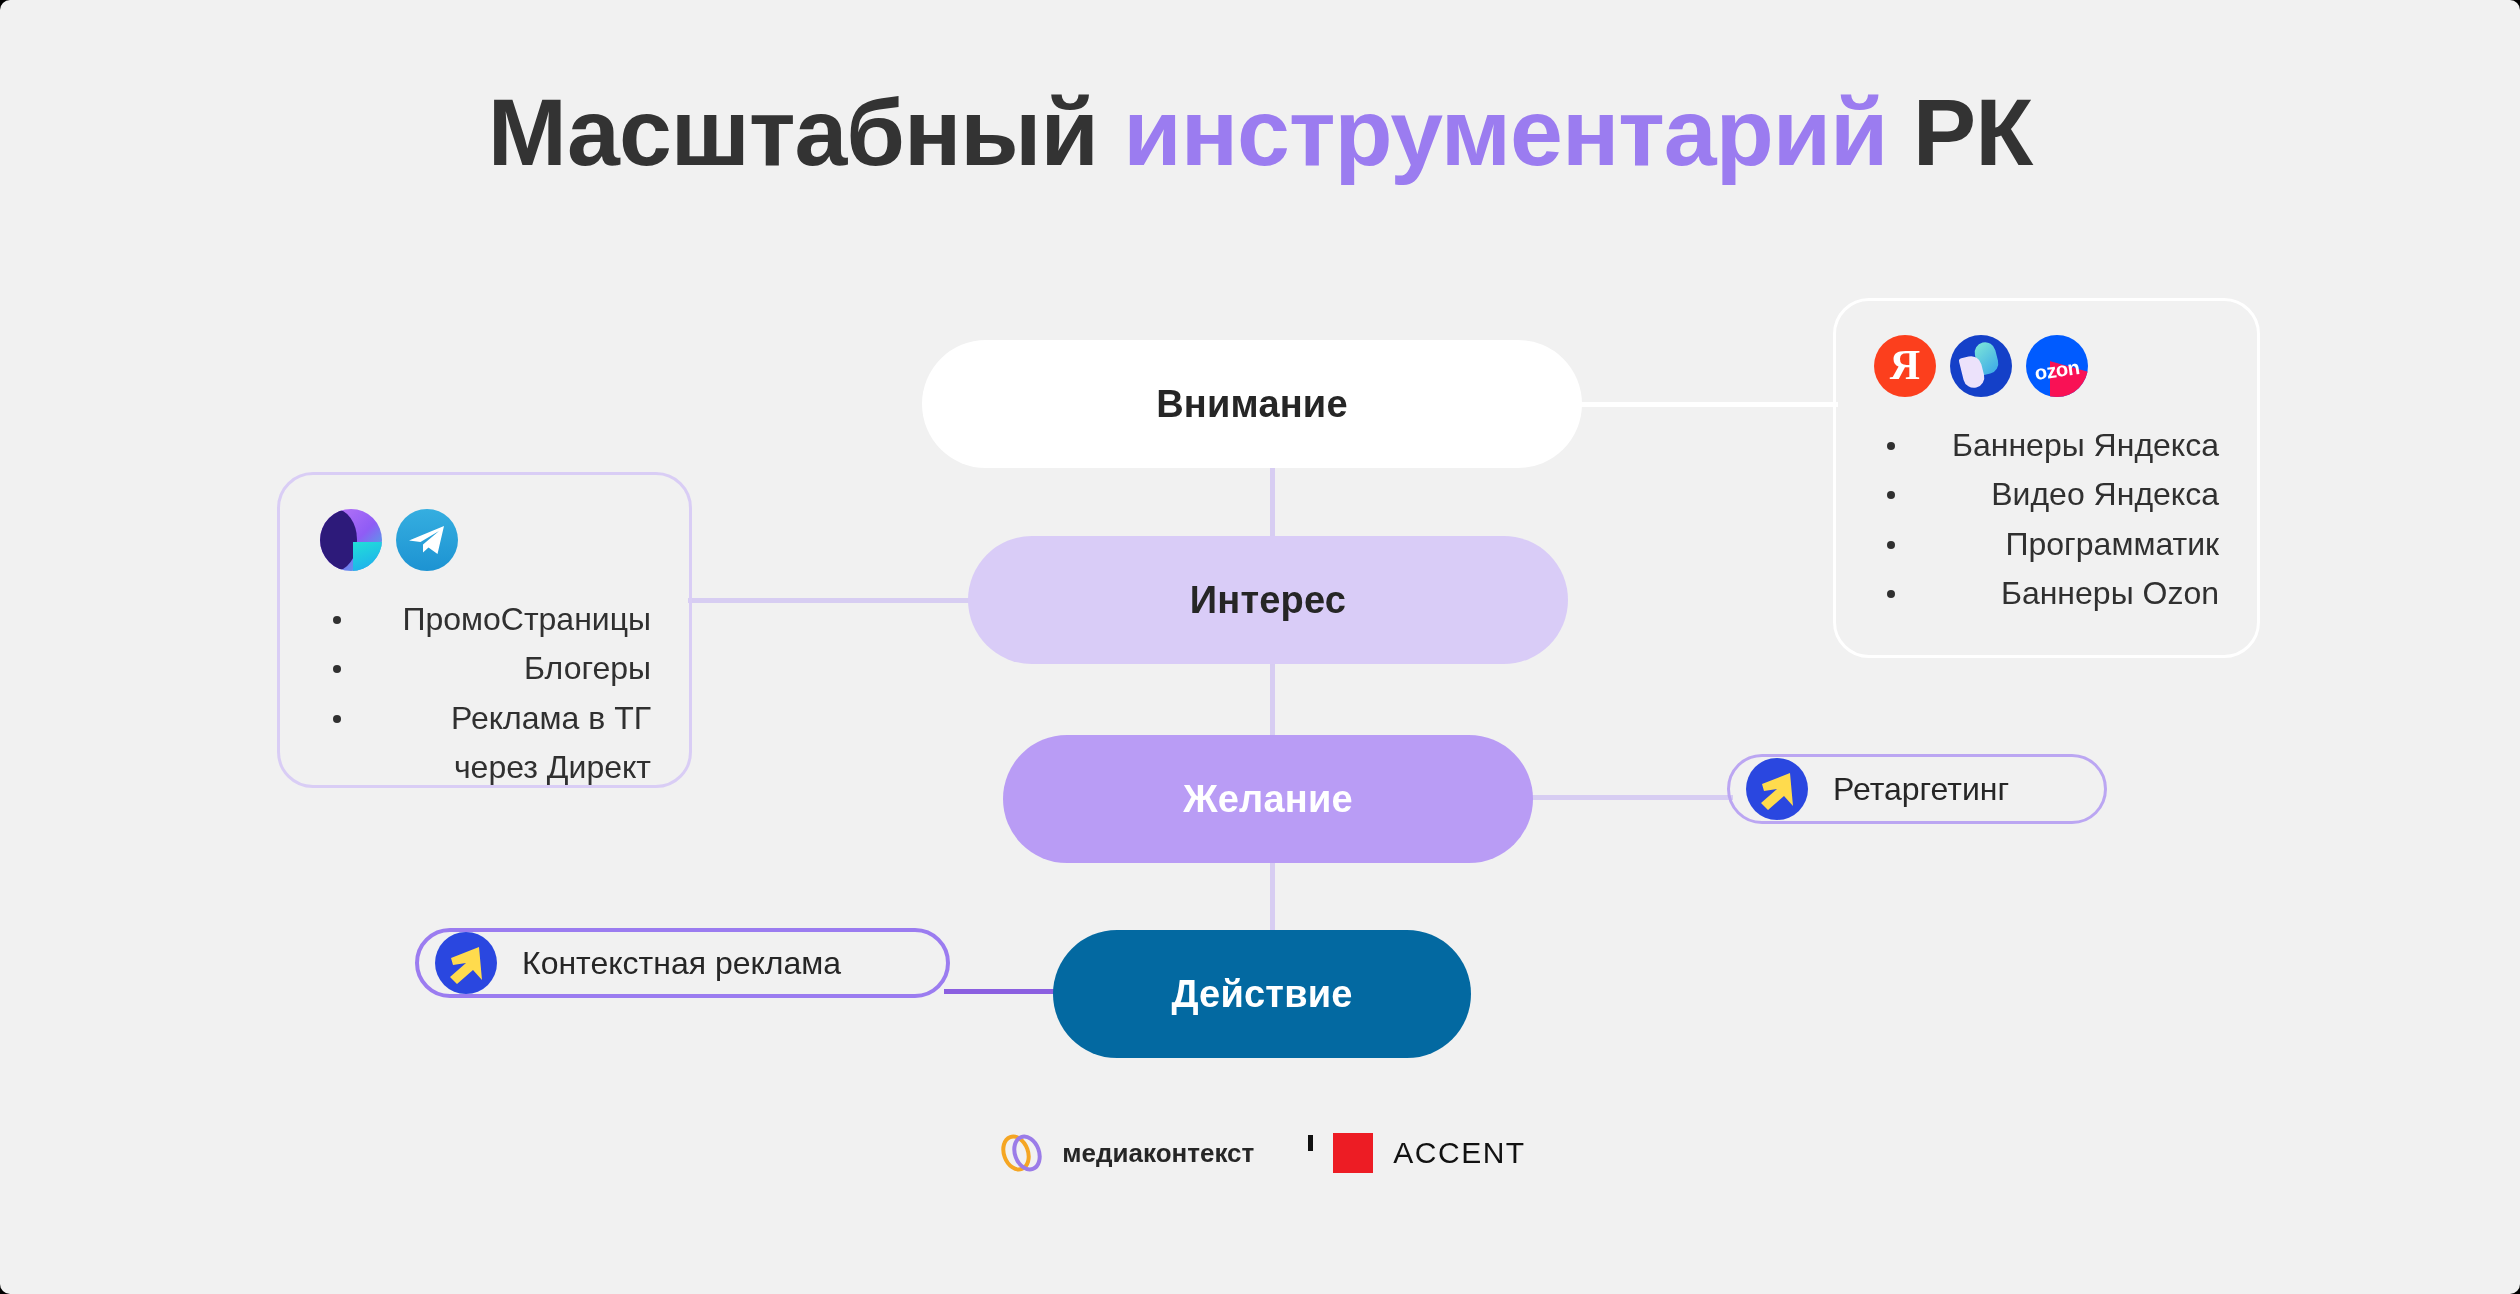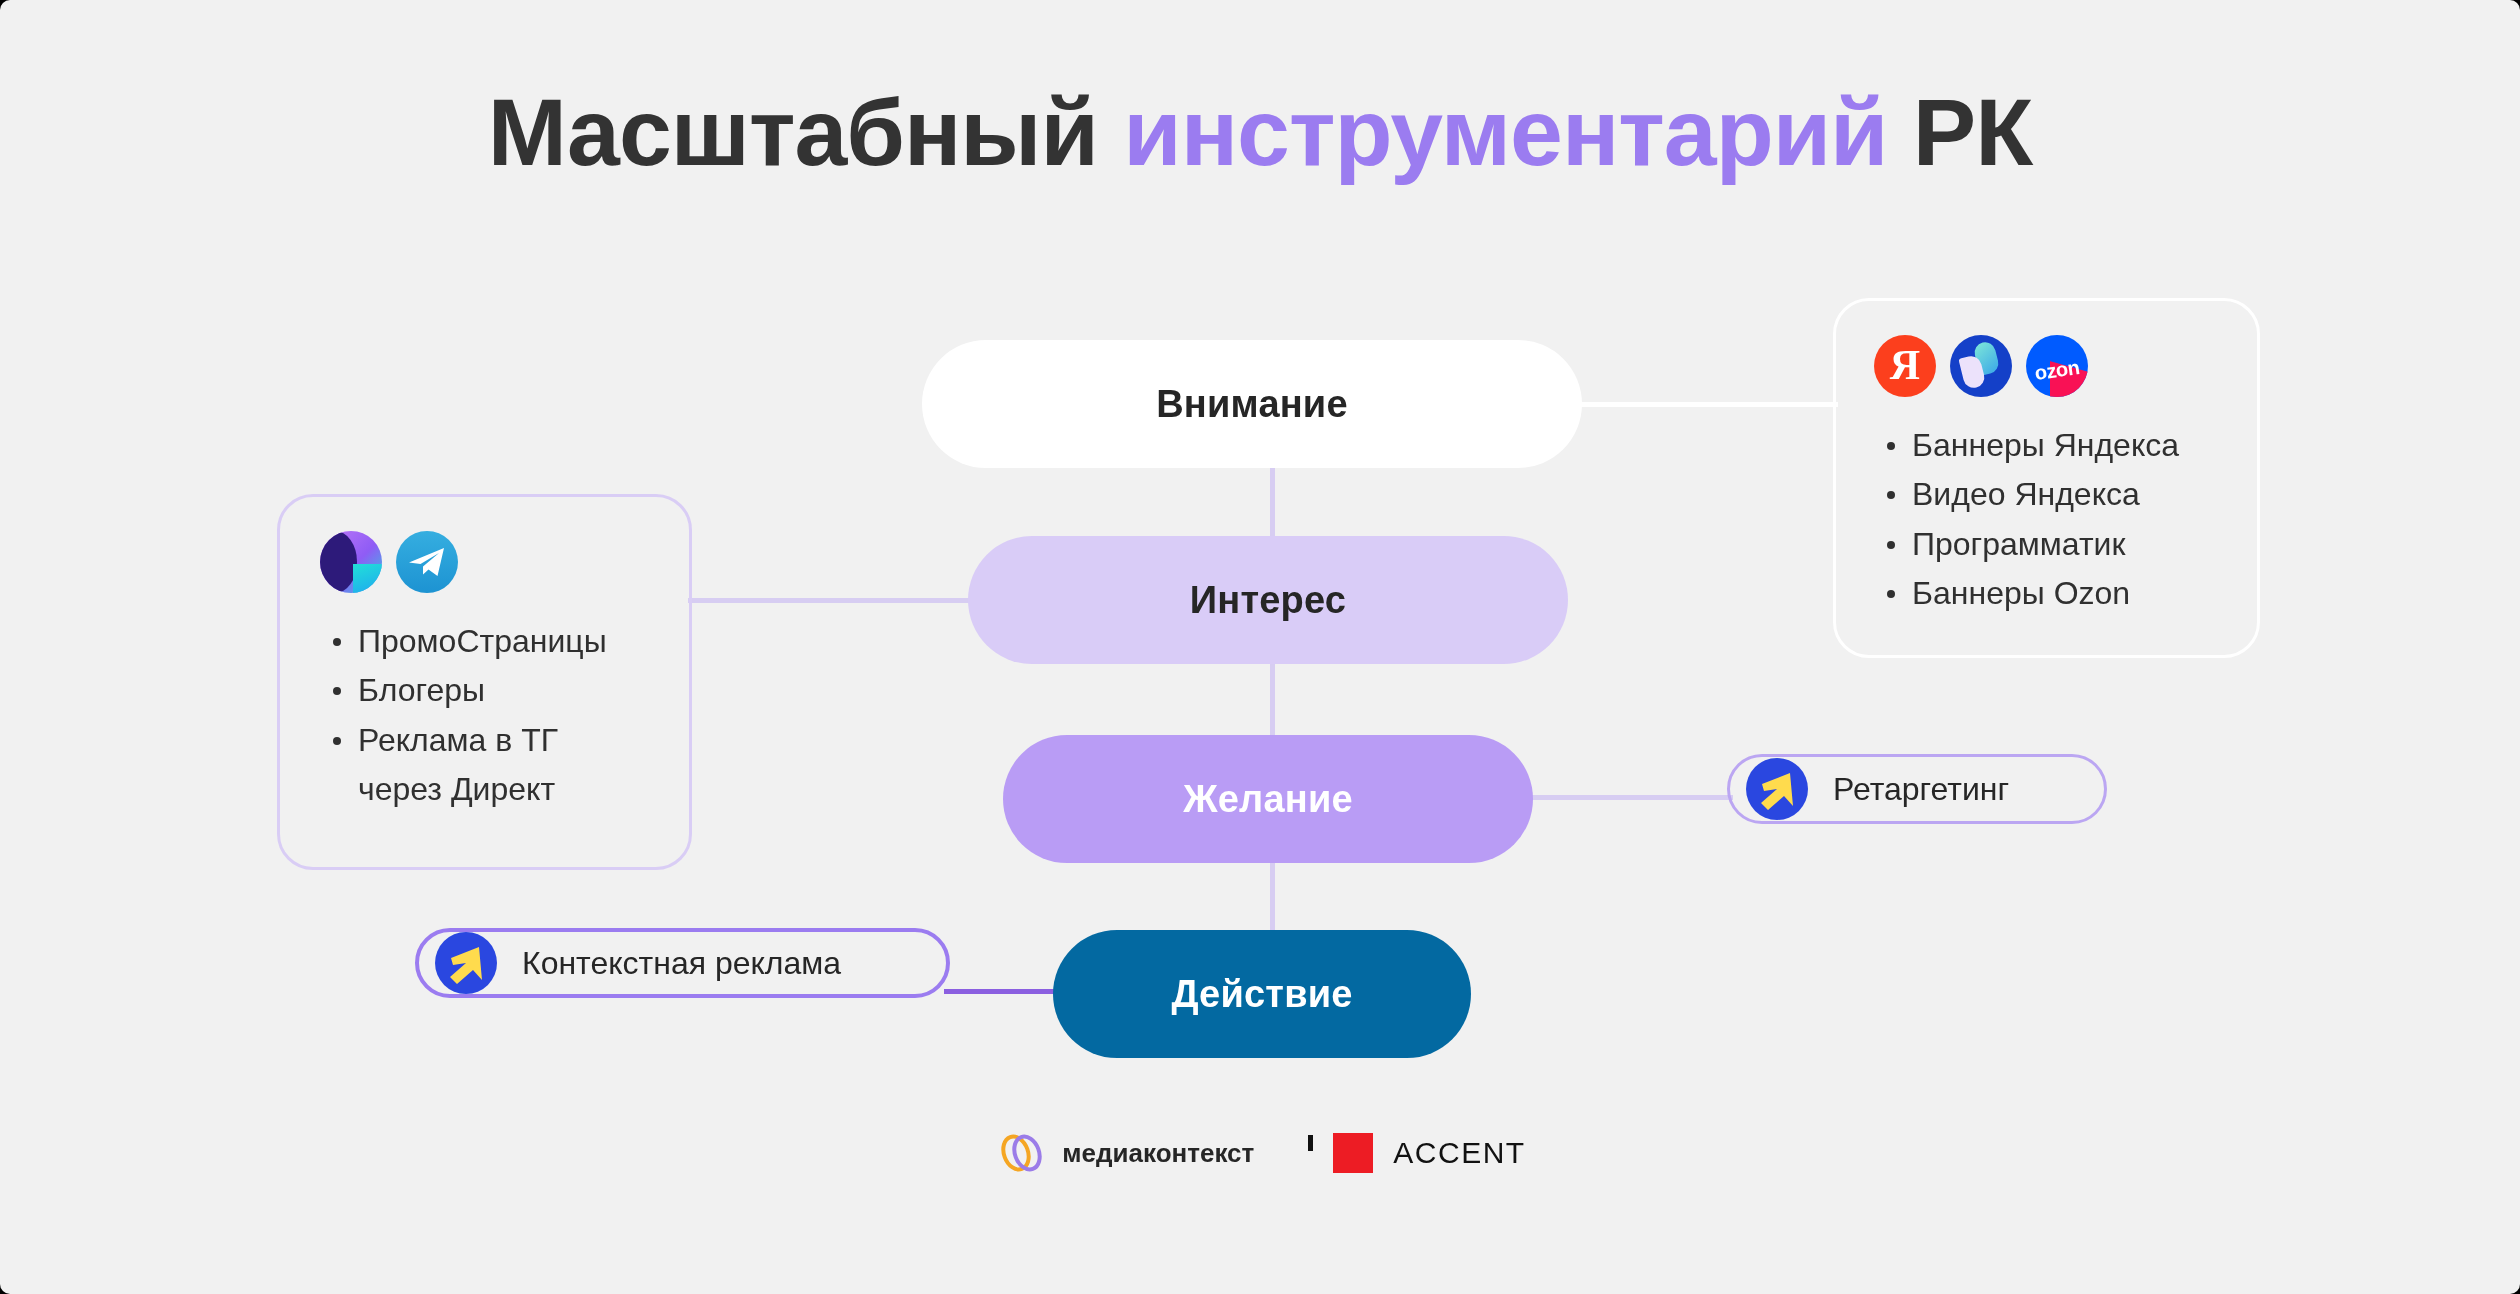--- a/index.html
+++ b/index.html
@@ -62,30 +62,30 @@
     background: #0369a1; color: #ffffff;
   }
 
   
   .card {
     position: absolute;
     border-radius: 36px;
     padding: 34px 38px 30px 38px;
   }
   #card-left {
-    left: 277px; top: 494px; width: 415px; height: 376px;
+    left: 277px; top: 472px; width: 415px; height: 316px;
     border: 3px solid #d9cdf5;
     padding-left: 40px;
   }
   #card-right {
     left: 1833px; top: 298px; width: 427px; height: 360px;
     border: 3px solid #ffffff;
   }
   .card-icons { display: flex; gap: 14px; margin-bottom: 26px; }
-  .card-list { list-style: none; }
+  .card-list { list-style: none; text-align: right; }
   .card-list li {
     position: relative;
     padding-left: 38px;
     font-size: 32px;
     color: #303030;
     line-height: 1.42;
     margin-bottom: 4px;
   }
   .card-list li::before {
     content: "";

